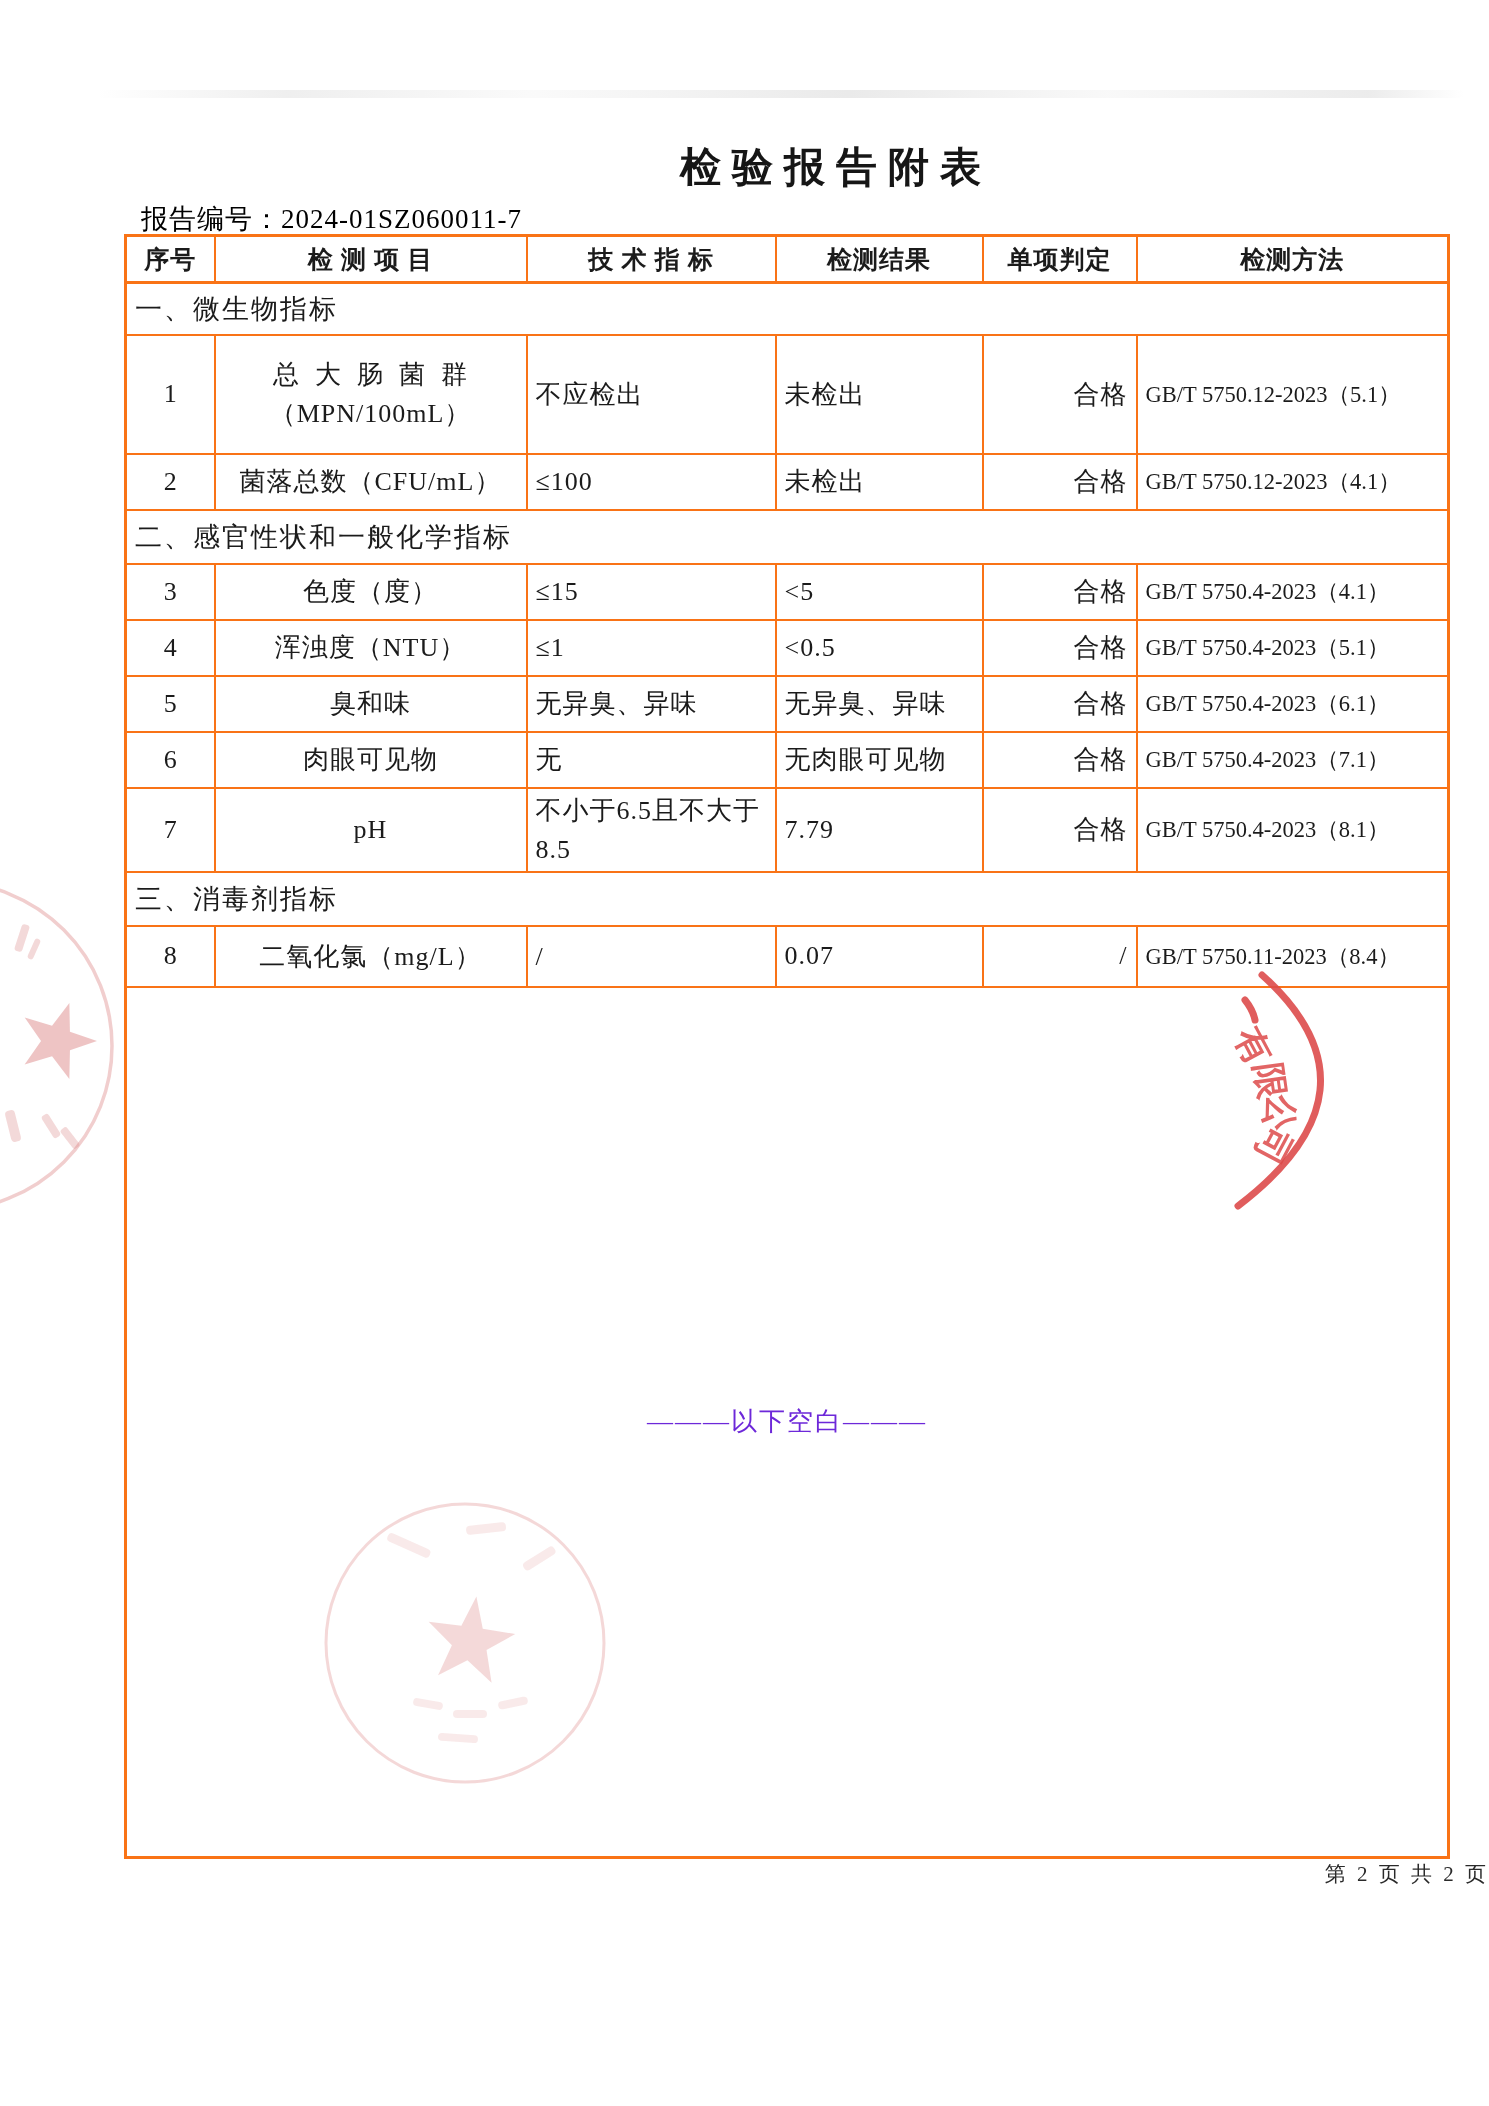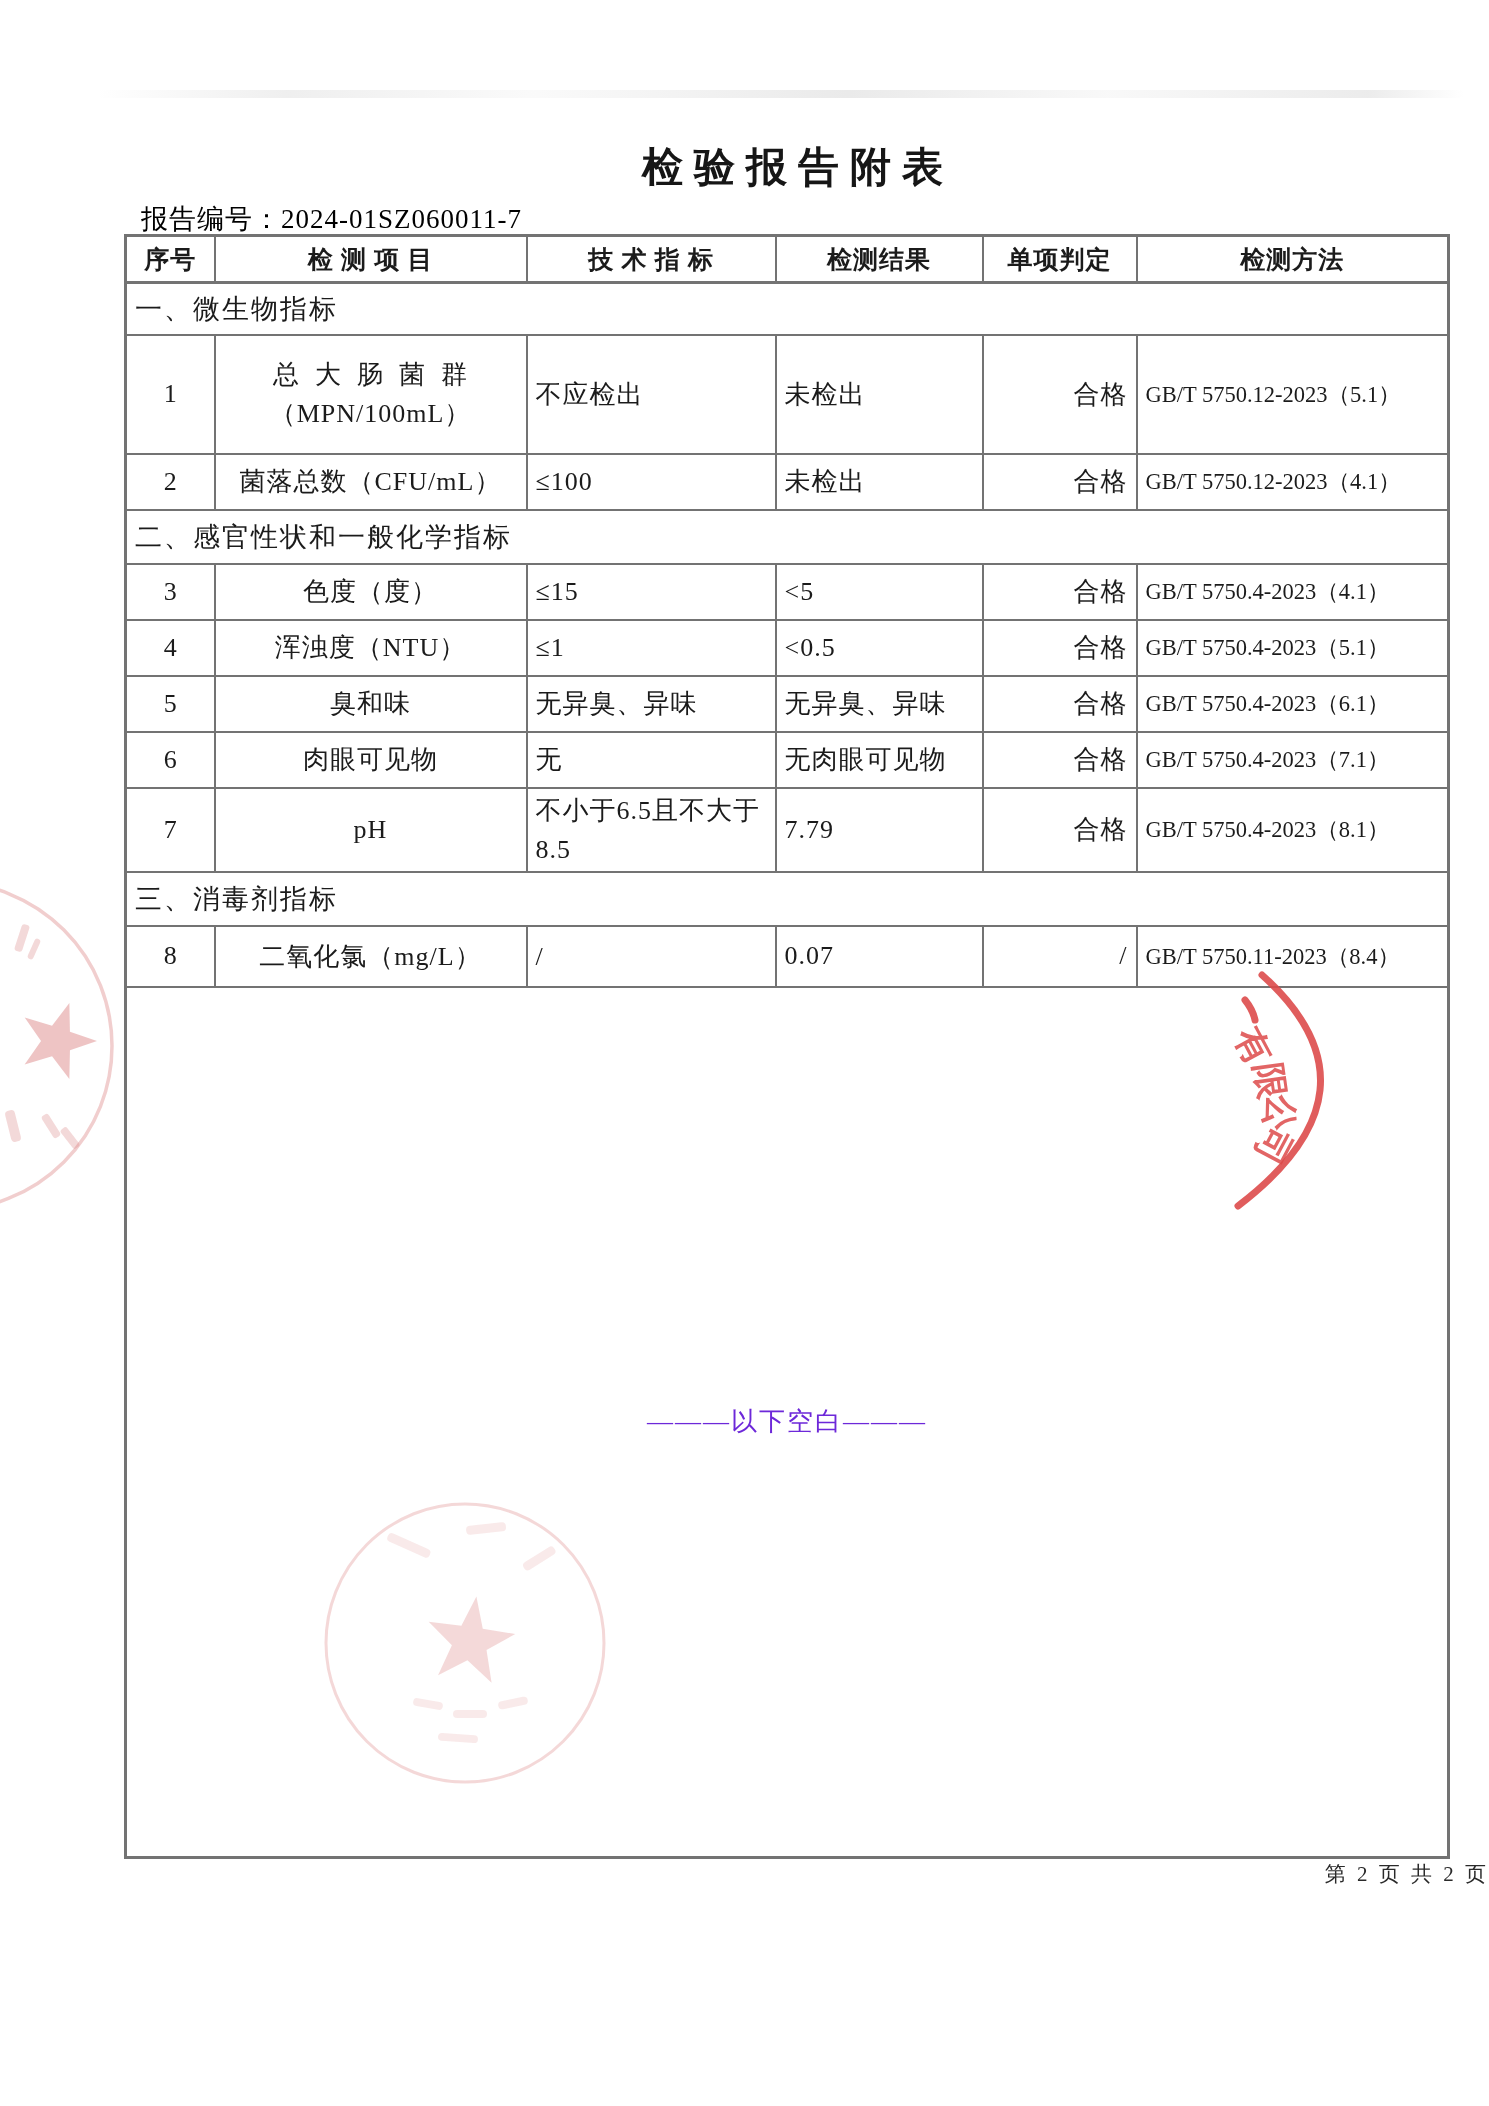--- a/index.html
+++ b/index.html
@@ -8,35 +8,35 @@
     font-family:"Liberation Serif","DejaVu Serif",serif;color:#1b1b1b;overflow:hidden;
   }
   .scan-streak{
     position:absolute;left:96px;top:90px;width:1368px;height:8px;border-radius:4px;
     background:linear-gradient(90deg,rgba(130,130,130,0) 0%,rgba(130,130,130,.20) 14%,
       rgba(130,130,130,.06) 32%,rgba(130,130,130,.26) 55%,rgba(130,130,130,.08) 74%,
       rgba(130,130,130,.24) 93%,rgba(130,130,130,0) 100%);
     opacity:.65;
   }
   .title{
-    position:absolute;left:642px;top:140px;margin:0;white-space:nowrap;
+    position:absolute;left:680px;top:140px;margin:0;white-space:nowrap;
     font-size:41px;font-weight:bold;letter-spacing:11px;color:#161616;
   }
   .report-no{
     position:absolute;left:141px;top:201px;font-size:27px;letter-spacing:1px;color:#000000;
     white-space:nowrap;
   }
   table.report-table{
     position:absolute;left:124px;top:234px;width:1323px;
     border-collapse:collapse;table-layout:fixed;
     font-size:26px;color:#1b1b1b;
   }
   table.report-table,
   .report-table td,
-  .report-table th{border:2px solid #737373;}
+  .report-table th{border:2px solid #f97316;}
   table.report-table{border-width:3px;}
   .report-table th{
     height:44px;font-size:25px;font-weight:bold;text-align:center;
     border-bottom-width:3px;padding:0 4px;letter-spacing:1px;
   }
   .report-table td{padding:2px 8px;vertical-align:middle;}
   .section-cell{
     border-top-width:3px;border-bottom-width:3px;
     font-size:27px;padding:2px 8px 2px 18px;letter-spacing:2px;text-align:left;
   }

